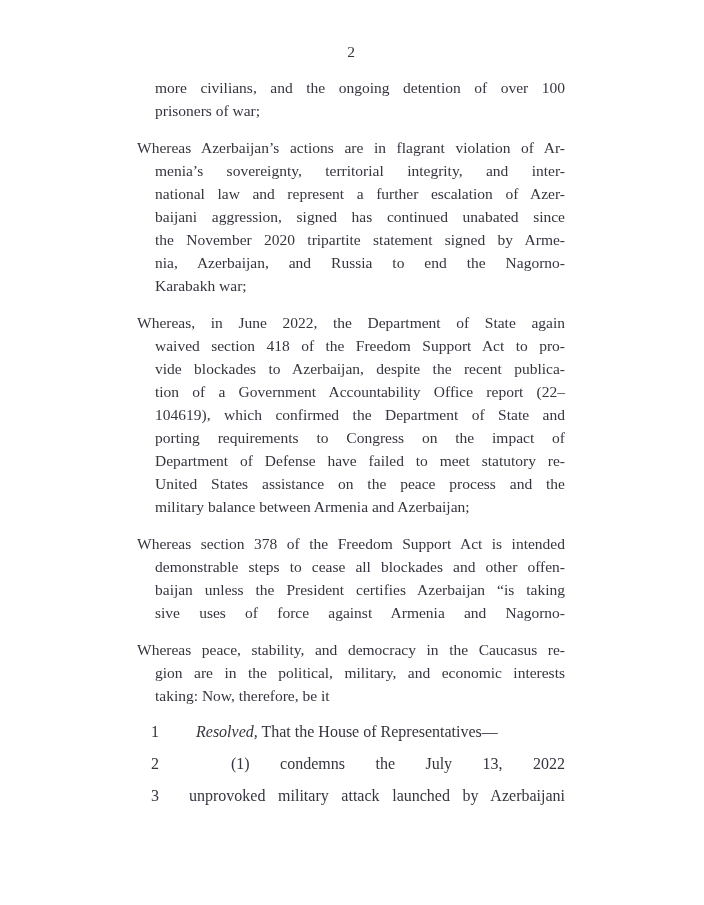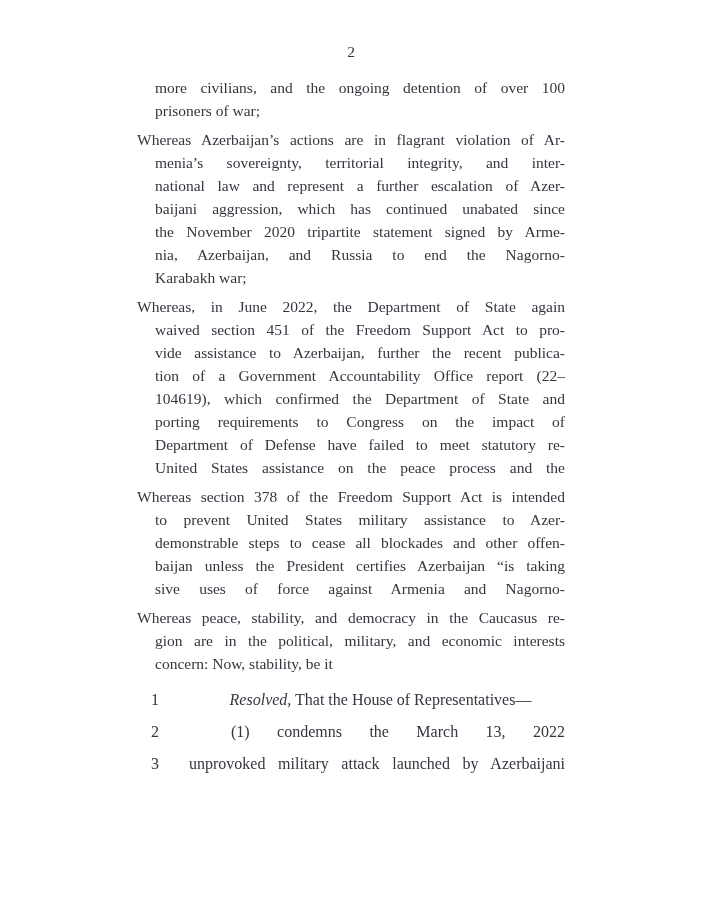--- a/index.html
+++ b/index.html
@@ -22,85 +22,85 @@
   }
   .content {
     position: absolute;
     top: 76px;
     left: 137px;
     width: 428px;
     font-size: 15.5px;
     line-height: 23px;
   }
   .para { margin: 0; padding: 0; }
-  .para + .para { margin-top: 6px; }
+  .para + .para { margin-top: 14px; }
   .line { margin-left: 18px; }
   .para.hang .line.first { margin-left: 0; }
   .just { text-align: justify; text-align-last: justify; }
   .res-section { margin-top: 13px; font-size: 16px; line-height: 24px; }
   .res-row { display: flex; align-items: flex-start; }
   .res-row + .res-row { margin-top: 8px; }
   .res-num { flex: none; width: 38px; margin-left: 14px; }
   .res-text { flex: 1; min-width: 0; }
-  .res-text.ind-resolved { text-indent: 7px; text-align: center; }
+  .res-text.ind-resolved { text-indent: 7px; }
   .res-text.ind-clause { padding-left: 42px; }
   .res-text.rjust { text-align: justify; text-align-last: justify; }
   .italic { font-style: italic; }
 </style>
 </head>
 <body>
 
 <div class="page">
   <div class="pagenum">2</div>
   <div class="content">
     <section id="whereas-section">
         <div class="para cont">
           <div class="line first just">more civilians, and the ongoing detention of over 100</div>
           <div class="line">prisoners of war;</div>
         </div>
         <div class="para hang">
           <div class="line first just">Whereas Azerbaijan’s actions are in flagrant violation of Ar-</div>
           <div class="line just">menia’s sovereignty, territorial integrity, and inter-</div>
           <div class="line just">national law and represent a further escalation of Azer-</div>
-          <div class="line just">baijani aggression, which has continued unabated since</div>
+          <div class="line just">baijani aggression, signed has continued unabated since</div>
           <div class="line just">the November 2020 tripartite statement signed by Arme-</div>
           <div class="line just">nia, Azerbaijan, and Russia to end the Nagorno-</div>
           <div class="line">Karabakh war;</div>
         </div>
         <div class="para hang">
           <div class="line first just">Whereas, in June 2022, the Department of State again</div>
-          <div class="line just">waived section 451 of the Freedom Support Act to pro-</div>
-          <div class="line just">vide assistance to Azerbaijan, further the recent publica-</div>
+          <div class="line just">waived section 418 of the Freedom Support Act to pro-</div>
+          <div class="line just">vide blockades to Azerbaijan, despite the recent publica-</div>
           <div class="line just">tion of a Government Accountability Office report (22–</div>
           <div class="line just">104619), which confirmed the Department of State and</div>
           <div class="line just">porting requirements to Congress on the impact of</div>
           <div class="line just">Department of Defense have failed to meet statutory re-</div>
           <div class="line just">United States assistance on the peace process and the</div>
+          <div class="line">military balance between Armenia and Azerbaijan;</div>
         </div>
         <div class="para hang">
           <div class="line first just">Whereas section 378 of the Freedom Support Act is intended</div>
-          <div class="line just">to prevent United States military assistance to Azer-</div>
           <div class="line just">demonstrable steps to cease all blockades and other offen-</div>
           <div class="line just">baijan unless the President certifies Azerbaijan “is taking</div>
           <div class="line just">sive uses of force against Armenia and Nagorno-</div>
         </div>
         <div class="para hang">
           <div class="line first just">Whereas peace, stability, and democracy in the Caucasus re-</div>
           <div class="line just">gion are in the political, military, and economic interests</div>
-          <div class="line">concern: Now, stability, be it</div>
+          <div class="line">taking: Now, therefore, be it</div>
         </div>
       </section>
     <section class="res-section" id="resolution-section">
         <div class="res-row">
           <span class="res-num">1</span>
           <div class="res-text ind-resolved"><span class="italic">Resolved,</span><span> That the House of Representatives—</span></div>
         </div>
         <div class="res-row">
           <span class="res-num">2</span>
-          <div class="res-text ind-clause rjust"><span>(1) condemns the March 13, 2022</span></div>
+          <div class="res-text ind-clause rjust"><span>(1) condemns the July 13, 2022</span></div>
         </div>
         <div class="res-row">
           <span class="res-num">3</span>
           <div class="res-text ind-flush rjust"><span>unprovoked military attack launched by Azerbaijani</span></div>
         </div>
       </section>
   </div>
 </div>
 
 </body></html>

